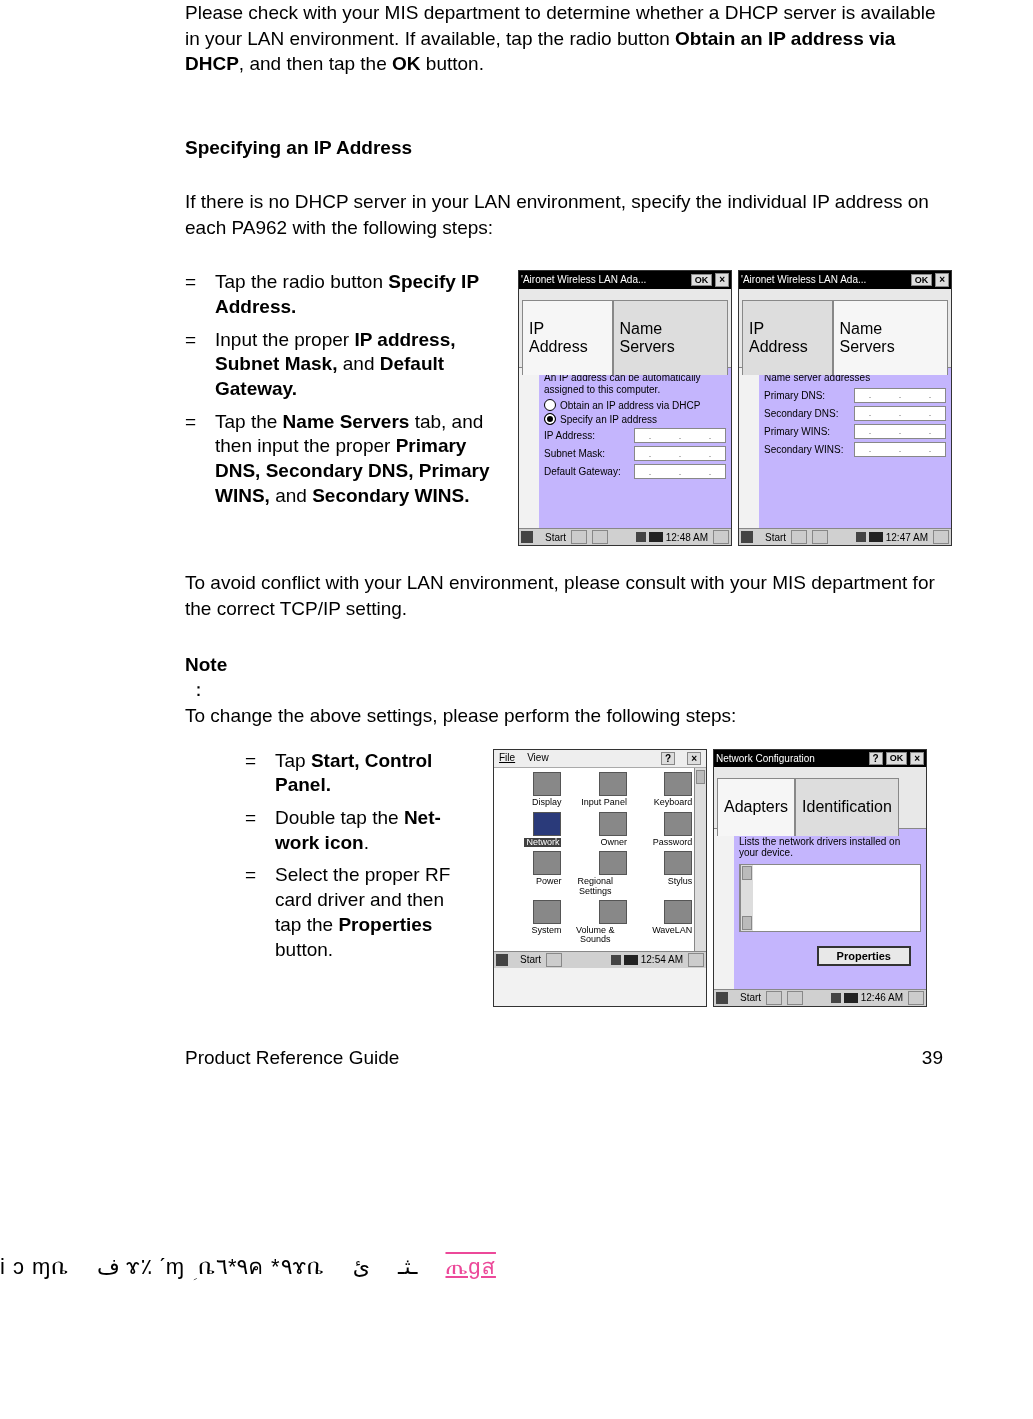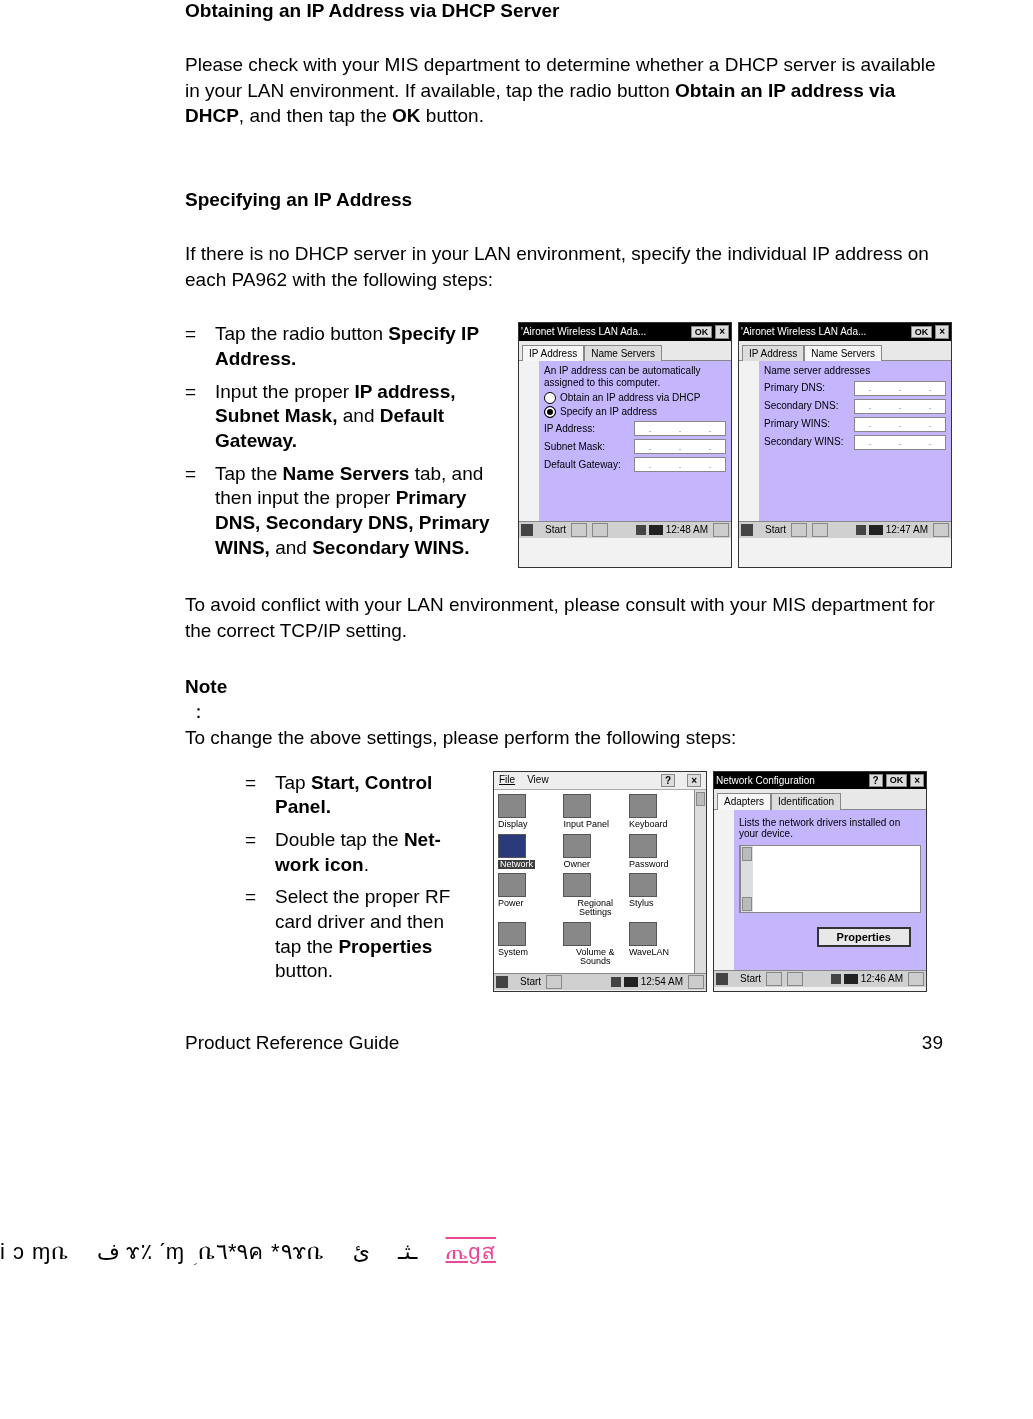--- a/index.html
+++ b/index.html
@@ -99,27 +99,27 @@
     padding: 0 3px; border:1px solid #888; font-size:10px;
   }
   .tabs {
     display:flex;
     padding: 3px 3px 0 3px;
     gap:0;
     border-bottom:1px solid #888;
     background:#e8e8e8;
   }
   .tab {
-    padding:2px 6px;
+    padding:19px 6px;
     border:1px solid #888;
     border-bottom:none;
     background:#f6f6f6;
-    font-size:10px;
+    font-size:16px;
     position:relative;
-    top:1px;
+    top:8px;
   }
   .tab.inactive { background:#ddd; }
   .body-area {
     padding: 4px 5px 6px 5px;
     background:#c4b5fd;
     min-height:150px;
     margin-left:20px;
   }
   .desc { margin-bottom:4px; }
   .radio-row { display:flex; align-items:center; gap:4px; margin:2px 0; }
@@ -154,21 +154,21 @@
   .cp-wrap { display:flex; }
   .cp-grid {
     flex:1 1 auto;
     display:grid;
     grid-template-columns: repeat(3, 1fr);
     gap:4px 2px;
     padding:4px 2px 6px 4px;
     background:#fff;
     min-height:170px;
   }
-  .cp-item { display:flex; flex-direction:column; align-items:flex-start; font-size:9px; text-align:center; line-height:1.05;}
+  .cp-item { display:flex; flex-direction:column; align-items:flex-end; font-size:9px; text-align:center; line-height:1.05;}
   .cp-ico { width:26px;height:22px;background:#888;border:1px solid #555;margin-bottom:2px; display:flex;align-items:center;justify-content:center;color:#fff;font-size:8px;}
   .cp-item.sel .cp-lbl { background:#404040; color:#fff; padding:0 2px; }
   .cp-item.sel .cp-ico { background:#2a3a7a; }
   
   .nc-body-txt { margin:3px 0 5px 0; }
   .listbox {
     background:#fff; border:1px solid #888; height:66px;
     font-size:9px; overflow:hidden;
     display:flex;
   }
@@ -192,21 +192,20 @@
     gap:28px;
     align-items:baseline;
   }
   .glitch .blue { color:#ec4899; text-decoration:underline overline; }
 </style>
 </head>
 <body>
 
 <div class="page">
 
-  <div class="heading">Obtaining an IP Address via DHCP Server</div>
 
   <div class="para">
     <span>Please check with your MIS department to determine whether a DHCP server is available in your LAN environment.  If available, tap the radio button </span><span class="bold">Obtain an IP address via DHCP</span><span>, and then tap the </span><span class="bold">OK</span><span> button.</span>
   </div>
 
   <div style="height:30px"></div>
 
   <div class="heading">Specifying an IP Address</div>
 
   <div class="para">If there is no DHCP server in your LAN environment, specify the individual IP address on each PA962 with the following steps:</div>

